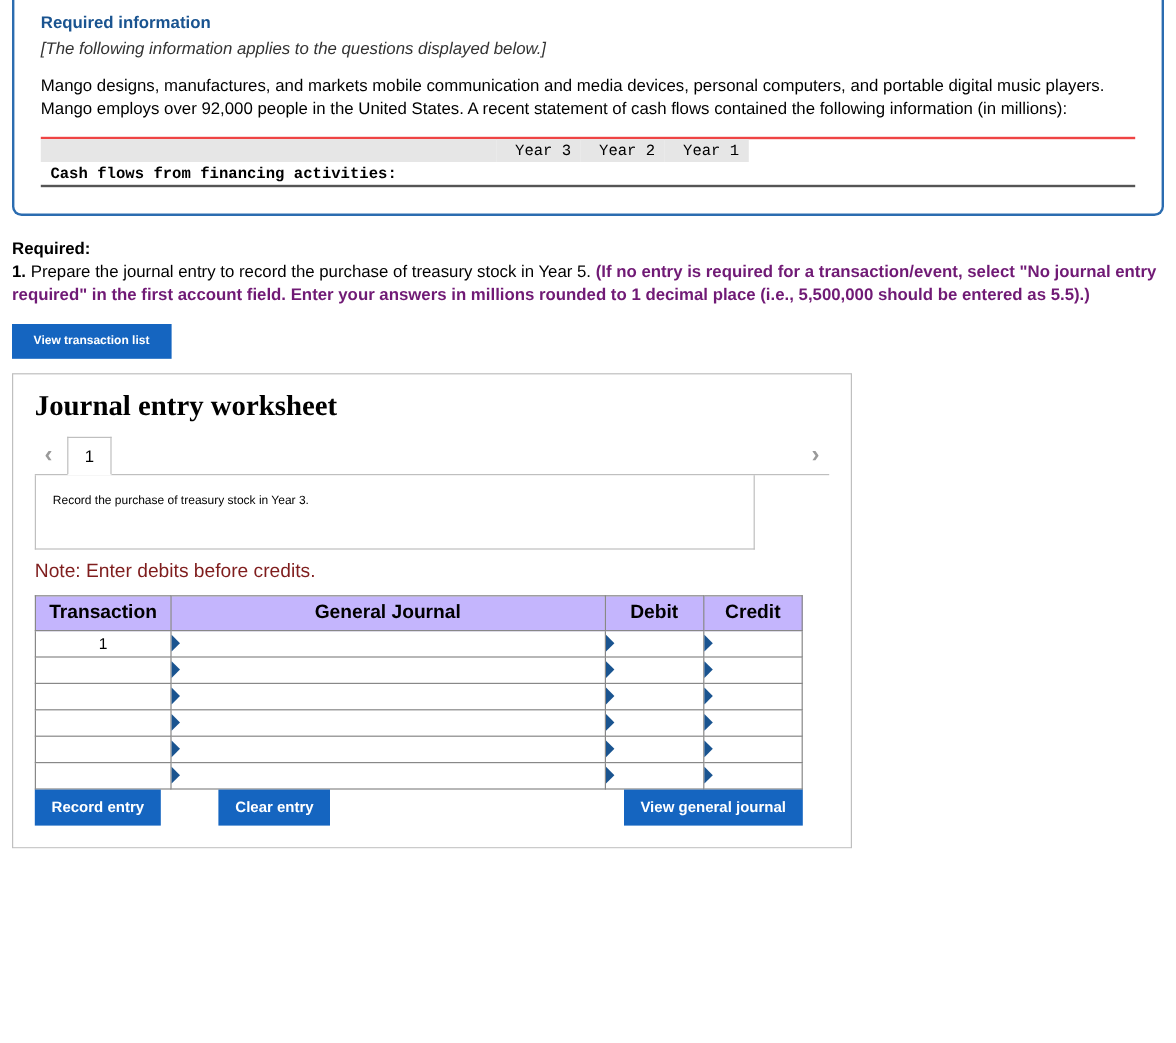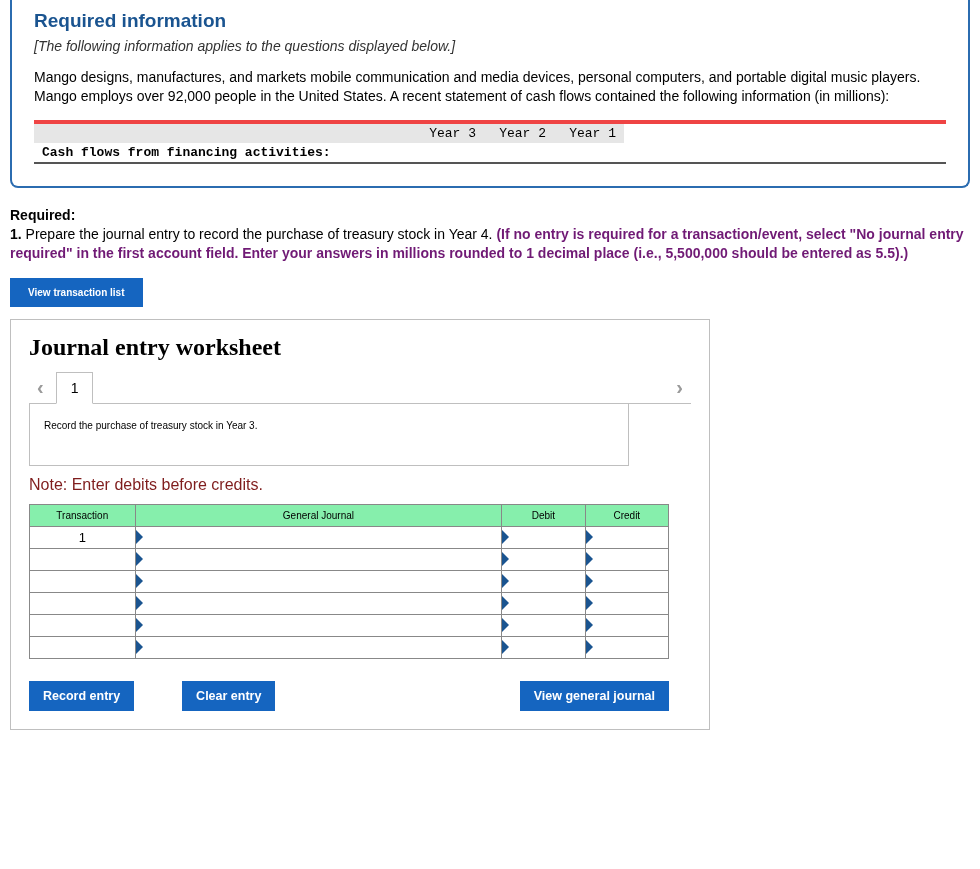--- a/index.html
+++ b/index.html
@@ -16,21 +16,21 @@
     border: 2px solid #2b6cb0;
     border-top: none;
     border-radius: 0 0 8px 8px;
     margin: 0 10px 18px 10px;
     padding: 6px 22px 20px 22px;
     position: relative;
   }
   .req-info-title {
     color: #1a5490;
     font-weight: bold;
-    font-size: 19px;
+    font-size: 14px;
     margin: 4px 0 6px 0;
   }
   .applies-note {
     font-style: italic;
     color: #333;
     margin: 0 0 14px 0;
   }
   .body-para {
     margin: 0 0 14px 0;
     line-height: 1.35;
@@ -43,21 +43,21 @@
   }
   table.cash td, table.cash th {
     padding: 2px 8px;
     text-align: right;
   }
   table.cash th { font-weight: normal; }
   table.cash .left { text-align: left; }
   table.cash tr.headrow td, table.cash tr.headrow th { background: #e6e6e6; }
   table.cash tr.bold td { font-weight: bold; }
   .underline-row td { border-bottom: 1px solid #333; }
-  .toprule { border-top: 4px solid #ef4444; }
+  .toprule { border-top: 2px solid #ef4444; }
   .botrule { border-bottom: 2px solid #555; }
   .indent { padding-left: 22px !important; }
 
   .required-block { margin: 0 10px 16px 10px; }
   .req-label { font-weight: bold; }
   .req-text { line-height: 1.35; }
   .red { color: #701a75; font-weight: bold; }
 
   .btn {
     display: inline-block;
@@ -121,24 +121,24 @@
     color: #7f1d1d;
     font-size: 16px;
     margin: 6px 0 10px 0;
   }
 
   table.journal {
     border-collapse: collapse;
     width: 640px;
   }
   table.journal th {
-    background: #86efac;
+    background: #c4b5fd;
     border: 1px solid #888;
-    font-weight: normal;
-    font-size: 10px;
+    font-weight: bold;
+    font-size: 16px;
     padding: 5px 6px;
     text-align: center;
   }
   table.journal td {
     border: 1px solid #888;
     height: 22px;
     position: relative;
     padding: 0;
   }
   table.journal td.txn { text-align: center; font-size: 13px; }
@@ -149,21 +149,20 @@
     position: absolute;
     left: 0; top: 0;
     width: 0; height: 0;
     border-left: 7px solid #1a5490;
     border-top: 7px solid transparent;
     border-bottom: 7px solid transparent;
     transform: translateY(3px);
   }
   .btn-row {
     display: flex;
-    margin-top: 22px;
     gap: 48px;
     width: 640px;
   }
   .btn-row .spacer { flex: 1; }
 </style>
 </head>
 <body>
 
 <div class="info-card">
   <p class="req-info-title">Required information</p>
@@ -186,21 +185,21 @@
             <td></td>
       </tr>
     </tbody>
       </table>
   </div>
 </div>
 
 <div class="required-block">
   <div class="req-text">
     <span class="req-label">Required:</span><br>
-    <span class="req-label">1.</span><span> Prepare the journal entry to record the purchase of treasury stock in Year 4. </span><span class="red">(If no entry is required for a transaction/event, select "No journal entry required" in the first account field. Enter your answers in millions rounded to 1 decimal place (i.e., 5,500,000 should be entered as 5.5).)</span>
+    <span class="req-label">1.</span><span> Prepare the journal entry to record the purchase of treasury stock in Year 5. </span><span class="red">(If no entry is required for a transaction/event, select "No journal entry required" in the first account field. Enter your answers in millions rounded to 1 decimal place (i.e., 5,500,000 should be entered as 5.5).)</span>
   </div>
 </div>
 
 <div class="view-trans-wrap">
   <button class="btn">View transaction list</button>
 </div>
 
 <div class="worksheet">
   <div class="ws-title">Journal entry worksheet</div>
 

